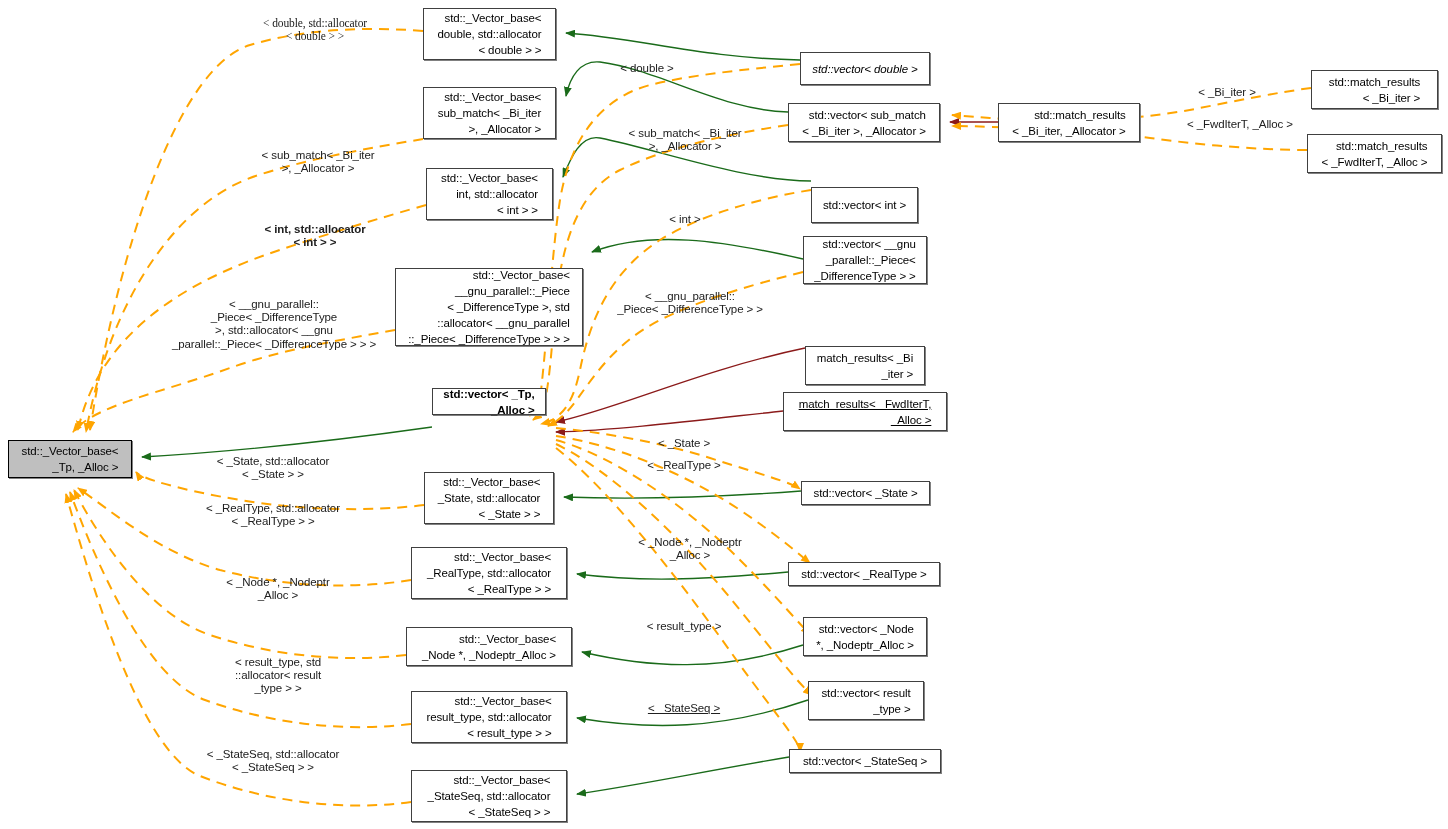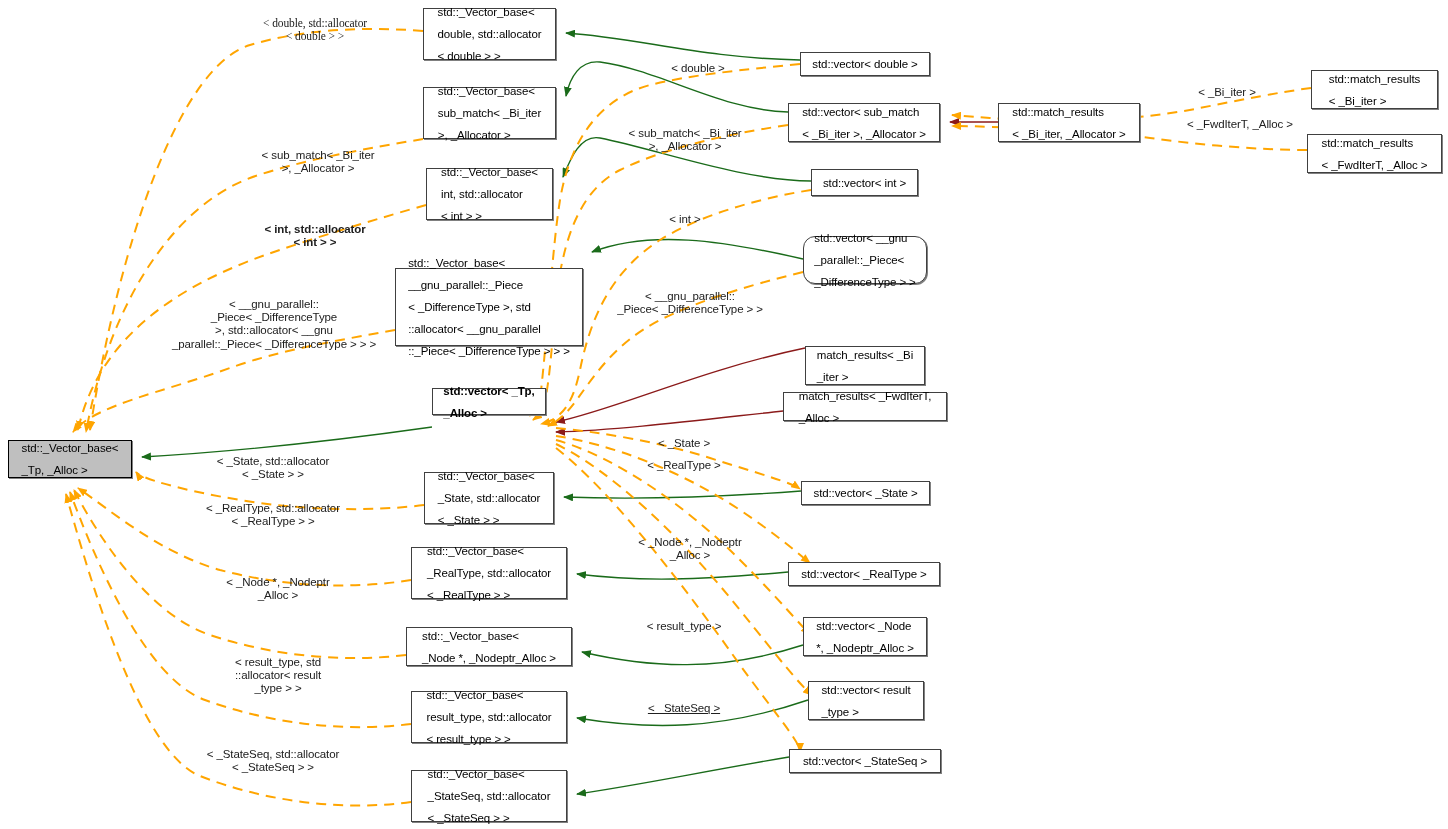--- a/index.html
+++ b/index.html
@@ -1,21 +1,21 @@
 <!DOCTYPE html>
 <html><head>
 <meta charset="utf-8">
 <style>
   html,body{margin:0;padding:0;background:#ffffff;}
   #canvas{position:relative;width:1448px;height:829px;background:#ffffff;
           font-family:"Liberation Sans","DejaVu Sans",sans-serif;overflow:hidden;}
   svg#edges{position:absolute;left:0;top:0;width:1448px;height:829px;}
   .node{position:absolute;box-sizing:border-box;border:1px solid #404040;
         background:#ffffff;color:#000000;display:flex;align-items:center;
-        justify-content:center;text-align:left;font-size:11.5px;line-height:22px;
+        justify-content:center;text-align:right;font-size:11.5px;line-height:16px;
         box-shadow:1px 1px 0 0 #808080;white-space:pre;letter-spacing:-0.1px;}
   .node.hl{background:#bfbfbf;border:1px solid #000000;}
   .elabel{position:absolute;font-size:11.5px;line-height:13.2px;color:#202020;
           text-align:center;white-space:pre;letter-spacing:-0.1px;}
 </style>
 </head>
 <body>
 
 <div id="canvas">
 
@@ -104,30 +104,30 @@
       <div class="node" style="left: 406px; top: 627px; width: 166px; height: 39px;">std::_Vector_base&lt;
 _Node *, _Nodeptr_Alloc &gt;</div>
       <div class="node" style="left: 411px; top: 691px; width: 156px; height: 52px;">std::_Vector_base&lt;
 result_type, std::allocator
 &lt; result_type &gt; &gt;</div>
       <div class="node" style="left: 411px; top: 770px; width: 156px; height: 52px;">std::_Vector_base&lt;
 _StateSeq, std::allocator
 &lt; _StateSeq &gt; &gt;</div>
       <div class="node" style="left: 432px; top: 388px; width: 114px; height: 27px; font-weight: bold;">std::vector&lt; _Tp,
 _Alloc &gt;</div>
-      <div class="node" style="left: 800px; top: 52px; width: 130px; height: 24px;">std::vector&lt; double &gt;</div>
+      <div class="node" style="left: 800px; top: 52px; width: 130px; height: 33px; font-style: italic;">std::vector&lt; double &gt;</div>
       <div class="node" style="left: 788px; top: 103px; width: 152px; height: 39px;">std::vector&lt; sub_match
 &lt; _Bi_iter &gt;, _Allocator &gt;</div>
-      <div class="node" style="left: 811px; top: 169px; width: 107px; height: 27px;">std::vector&lt; int &gt;</div>
-      <div class="node" style="left: 803px; top: 236px; width: 124px; height: 48px; border-radius: 12px;">std::vector&lt; __gnu
+      <div class="node" style="left: 811px; top: 187px; width: 107px; height: 36px;">std::vector&lt; int &gt;</div>
+      <div class="node" style="left: 803px; top: 236px; width: 124px; height: 48px;">std::vector&lt; __gnu
 _parallel::_Piece&lt;
 _DifferenceType &gt; &gt;</div>
       <div class="node" style="left: 805px; top: 330px; width: 120px; height: 39px; margin-top: 16px;">match_results&lt; _Bi
 _iter &gt;</div>
-      <div class="node" style="left: 783px; top: 392px; width: 164px; height: 29px;">match_results&lt; _FwdIterT,
+      <div class="node" style="left: 783px; top: 392px; width: 164px; height: 39px; text-decoration: underline;">match_results&lt; _FwdIterT,
 _Alloc &gt;</div>
       <div class="node" style="left: 801px; top: 481px; width: 129px; height: 24px;">std::vector&lt; _State &gt;</div>
       <div class="node" style="left: 788px; top: 562px; width: 152px; height: 24px;">std::vector&lt; _RealType &gt;</div>
       <div class="node" style="left: 803px; top: 617px; width: 124px; height: 39px;">std::vector&lt; _Node
 *, _Nodeptr_Alloc &gt;</div>
       <div class="node" style="left: 808px; top: 681px; width: 116px; height: 39px;">std::vector&lt; result
 _type &gt;</div>
       <div class="node" style="left: 789px; top: 749px; width: 152px; height: 24px;">std::vector&lt; _StateSeq &gt;</div>
       <div class="node" style="left: 998px; top: 103px; width: 142px; height: 39px;">std::match_results
 &lt; _Bi_iter, _Allocator &gt;</div>
@@ -152,21 +152,21 @@
 &lt; _State &gt; &gt;</div>
       <div class="elabel" style="left: 158px; top: 502px; width: 230px;">&lt; _RealType, std::allocator
 &lt; _RealType &gt; &gt;</div>
       <div class="elabel" style="left: 163px; top: 576px; width: 230px;">&lt; _Node *, _Nodeptr
 _Alloc &gt;</div>
       <div class="elabel" style="left: 163px; top: 656px; width: 230px;">&lt; result_type, std
 ::allocator&lt; result
 _type &gt; &gt;</div>
       <div class="elabel" style="left: 158px; top: 748px; width: 230px;">&lt; _StateSeq, std::allocator
 &lt; _StateSeq &gt; &gt;</div>
-      <div class="elabel" style="left: 628px; top: 62px; width: 140px;">&lt; double &gt;</div>
+      <div class="elabel" style="left: 577px; top: 62px; width: 140px;">&lt; double &gt;</div>
       <div class="elabel" style="left: 605px; top: 127px; width: 160px;">&lt; sub_match&lt; _Bi_iter
 &gt;, _Allocator &gt;</div>
       <div class="elabel" style="left: 615px; top: 213px; width: 140px;">&lt; int &gt;</div>
       <div class="elabel" style="left: 590px; top: 290px; width: 200px;">&lt; __gnu_parallel::
 _Piece&lt; _DifferenceType &gt; &gt;</div>
       <div class="elabel" style="left: 614px; top: 422px; width: 140px; margin-top: 15px;">&lt; _State &gt;</div>
       <div class="elabel" style="left: 614px; top: 459px; width: 140px;">&lt; _RealType &gt;</div>
       <div class="elabel" style="left: 600px; top: 536px; width: 180px;">&lt; _Node *, _Nodeptr
 _Alloc &gt;</div>
       <div class="elabel" style="left: 614px; top: 620px; width: 140px;">&lt; result_type &gt;</div>

